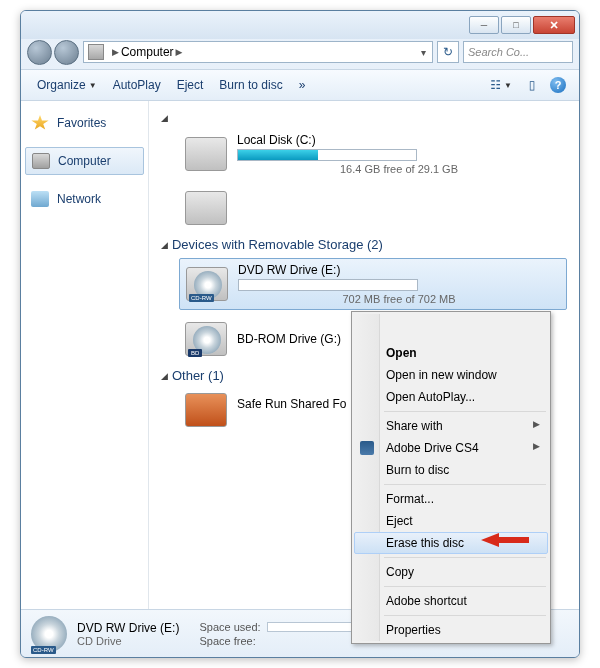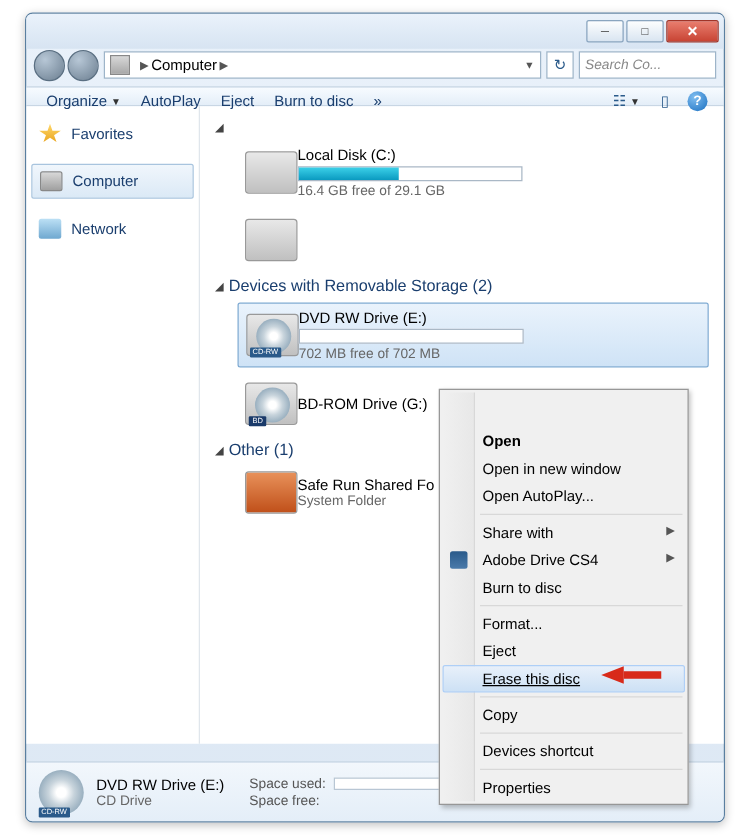--- a/index.html
+++ b/index.html
@@ -9,57 +9,57 @@
   .win-btn { width: 30px; height: 18px; margin-left: 2px; border: 1px solid #8aa5bf; border-radius: 2px; background: linear-gradient(#fdfefe, #d9e5f1); display: flex; align-items: center; justify-content: center; font-size: 9px; color: #444; }
   .win-btn.close { width: 42px; background: linear-gradient(#e97e6f, #c84434); border-color: #a03428; color: #fff; font-weight: bold; font-size: 11px; }
   .addrbar { height: 30px; display: flex; align-items: center; padding: 0 6px 4px 6px; gap: 4px; }
   .nav-circle { width: 25px; height: 25px; border-radius: 50%; background: radial-gradient(circle at 35% 30%, #b7c7d6, #6b7e90); border: 1px solid #5a6f82; }
   .nav-pair { display: flex; gap: 2px; }
   .addr-field { flex: 1; height: 22px; background: #fff; border: 1px solid #9db4c9; display: flex; align-items: center; padding: 0 4px; font-size: 12px; }
   .addr-icon { width: 16px; height: 16px; background: linear-gradient(#d8d8d8, #a8a8a8); border: 1px solid #888; margin-right: 6px; }
   .addr-chevron { color: #555; margin: 0 2px; font-size: 9px; }
   .refresh-btn { width: 22px; height: 22px; border: 1px solid #9db4c9; background: #fff; display: flex; align-items: center; justify-content: center; font-size: 12px; color: #2a5a8a; }
   .search-field { width: 110px; height: 22px; border: 1px solid #9db4c9; background: #fff; font-size: 11px; font-style: italic; color: #888; padding: 0 4px; display: flex; align-items: center; }
-  .toolbar { height: 16px; background: linear-gradient(#f7fbff, #e4eef8); border-top: 1px solid #c8d6e4; border-bottom: 1px solid #c8d6e4; display: flex; align-items: flex-start; padding: 0 8px; font-size: 12px; color: #1a3e6e; }
+  .toolbar { height: 32px; background: linear-gradient(#f7fbff, #e4eef8); border-top: 1px solid #c8d6e4; border-bottom: 1px solid #c8d6e4; display: flex; align-items: center; padding: 0 8px; font-size: 12px; color: #1a3e6e; }
   .tb-item { padding: 4px 8px; display: flex; align-items: center; gap: 3px; cursor: default; }
   .tb-chev { font-size: 8px; color: #333; }
   .tb-spacer { flex: 1; }
   .tb-iconbtn { width: 26px; height: 22px; border: 1px solid transparent; display: flex; align-items: center; justify-content: center; font-size: 12px; color: #2a5a8a; }
   .tb-iconbtn.drop { width: 36px; }
   .help-icon { width: 16px; height: 16px; border-radius: 50%; background: radial-gradient(circle at 35% 30%, #7fbdf0, #1a6fc0); color: #fff; font-size: 11px; font-weight: bold; display: flex; align-items: center; justify-content: center; }
   .body-area { display: flex; height: 510px; background: #fff; }
-  .sidebar { width: 139px; border-right: 1px solid #e0e6ec; padding: 8px 0; }
+  .sidebar { width: 128px; border-right: 1px solid #e0e6ec; padding: 8px 0; }
   .side-item { display: flex; align-items: center; padding: 6px 10px; font-size: 12px; color: #1a3e6e; gap: 8px; margin-bottom: 10px; }
   .side-item.sel { background: linear-gradient(#f0f6fc, #dbe9f6); border: 1px solid #a8c4de; border-radius: 2px; margin: 0 4px 10px 4px; padding: 5px 6px; }
   .side-icon { width: 18px; height: 16px; }
   .fav-icon { background: linear-gradient(#ffd86b, #e8a21a); clip-path: polygon(50% 0,61% 35%,98% 35%,68% 57%,79% 91%,50% 70%,21% 91%,32% 57%,2% 35%,39% 35%); }
   .lib-icon { background: linear-gradient(#6fc8f0, #2a8fc8); border-radius: 2px; }
   .comp-icon { background: linear-gradient(#d8d8d8, #a0a0a0); border-radius: 2px; border: 1px solid #888; }
   .net-icon { background: linear-gradient(#bce0f5, #6fa8d0); border-radius: 2px; }
   .content { flex: 1; padding: 8px 12px; overflow: hidden; position: relative; }
   .section-hdr { font-size: 13px; color: #1a3e6e; display: flex; align-items: center; gap: 4px; margin: 4px 0 6px 0; }
   .sec-arrow { font-size: 9px; color: #444; }
-  .drive-row { display: flex; align-items: center; gap: 0; padding: 4px 6px; margin: 2px 0 8px 18px; }
+  .drive-row { display: flex; align-items: center; gap: 10px; padding: 4px 6px; margin: 2px 0 8px 18px; }
   .drive-row.sel { background: linear-gradient(#eaf3fc, #cfe3f6); border: 1px solid #7da9d2; border-radius: 2px; }
   .drive-icon { width: 42px; height: 34px; background: linear-gradient(#e8e8e8, #c0c0c0); border: 1px solid #999; border-radius: 3px; position: relative; flex-shrink: 0; }
   .drive-icon.disc::before { content: ""; position: absolute; width: 28px; height: 28px; border-radius: 50%; background: radial-gradient(circle, #fff 15%, #c8d4dc 40%, #9ab0c0 70%, #d8e4ec); left: 7px; top: 3px; }
   .drive-icon.cdrw::after { content: "CD-RW"; position: absolute; bottom: -2px; left: 2px; font-size: 6px; background: #2a5a8a; color: #fff; padding: 1px 2px; border-radius: 1px; }
   .drive-icon.bd::after { content: "BD"; position: absolute; bottom: -2px; left: 2px; font-size: 6px; background: #1a3a6a; color: #fff; padding: 1px 3px; border-radius: 1px; }
   .drive-icon.folder { background: linear-gradient(#e8915a, #c0501a); }
   .drive-info { flex: 1; font-size: 11px; }
   .drive-name { color: #000; font-size: 12px; }
-  .drive-sub { color: #666; font-size: 11px; }
+  .drive-sub { color: #666; font-size: 11px; text-align: center; }
   .capacity-bar { width: 180px; height: 12px; border: 1px solid #aab8c6; background: #fff; margin: 2px 0; position: relative; }
   .capacity-fill { height: 100%; background: linear-gradient(#3bd0e8, #0a9ac0); }
   .capacity-fill.green { background: linear-gradient(#3be890, #0ac05a); }
   .context-menu { position: absolute; left: 330px; top: 300px; width: 200px; background: #f0f0f0; border: 1px solid #979797; box-shadow: 2px 2px 4px rgba(0,0,0,0.25); padding: 2px; font-size: 12px; z-index: 10; }
   .cm-iconcol { position: absolute; left: 2px; top: 2px; bottom: 2px; width: 26px; background: linear-gradient(to right, #f0f0f0, #e8e8e8); border-right: 1px solid #d8d8d8; }
   .cm-item { position: relative; padding: 4px 8px 4px 32px; color: #000; cursor: default; display: flex; justify-content: space-between; }
   .cm-item.bold { font-weight: bold; margin-top: 28px; }
-  .cm-item.hl { background: linear-gradient(#e8f0fa, #cde1f5); border: 1px solid #aecff7; border-radius: 2px; padding: 3px 7px 3px 31px; text-decoration: underline; }
+  .cm-item.hl { background: linear-gradient(#e8f0fa, #cde1f5); border: 1px solid #aecff7; border-radius: 2px; padding: 3px 7px 3px 31px; }
   .cm-sep { height: 1px; background: #d8d8d8; margin: 3px 2px 3px 30px; }
   .cm-sub { font-size: 9px; color: #555; }
   .cm-icon-adobe { position: absolute; left: 6px; width: 14px; height: 14px; background: linear-gradient(#2a5a8a, #4a7aaa); border-radius: 2px; }
   .arrow-callout { position: absolute; left: 460px; top: 522px; width: 48px; height: 14px; z-index: 11; }
   .arrow-shaft { position: absolute; right: 0; top: 4px; width: 30px; height: 6px; background: #d82a1a; }
   .arrow-head { position: absolute; left: 0; top: 0; border-right: 18px solid #d82a1a; border-top: 7px solid transparent; border-bottom: 7px solid transparent; }
   .statusbar { position: absolute; bottom: 0; left: 0; right: 0; height: 48px; background: linear-gradient(#f2f7fc, #e4eef8); border-top: 1px solid #c8d6e4; display: flex; align-items: center; padding: 4px 10px; font-size: 11px; gap: 10px; }
   .status-icon { width: 36px; height: 36px; position: relative; }
   .status-icon::before { content: ""; position: absolute; inset: 0; border-radius: 50%; background: radial-gradient(circle, #fff 15%, #c8d4dc 40%, #9ab0c0 70%, #d8e4ec); }
   .status-icon::after { content: "CD-RW"; position: absolute; bottom: -2px; left: 0; font-size: 6px; background: #2a5a8a; color: #fff; padding: 1px 2px; border-radius: 1px; }
@@ -204,21 +204,21 @@
         <span class="cm-sub">▶</span>
       </div>
     <div class="cm-item">Burn to disc</div>
     <div class="cm-sep"></div>
     <div class="cm-item">Format...</div>
     <div class="cm-item">Eject</div>
     <div class="cm-item hl">Erase this disc</div>
     <div class="cm-sep"></div>
     <div class="cm-item">Copy</div>
     <div class="cm-sep"></div>
-    <div class="cm-item">Devices shortcut</div>
+    <div class="cm-item">Adobe shortcut</div>
     <div class="cm-sep"></div>
     <div class="cm-item">Properties</div>
   </div>
 
   <div class="arrow-callout">
     <div class="arrow-head"></div>
       <div class="arrow-shaft"></div>
   </div>
 
   <div class="statusbar">

